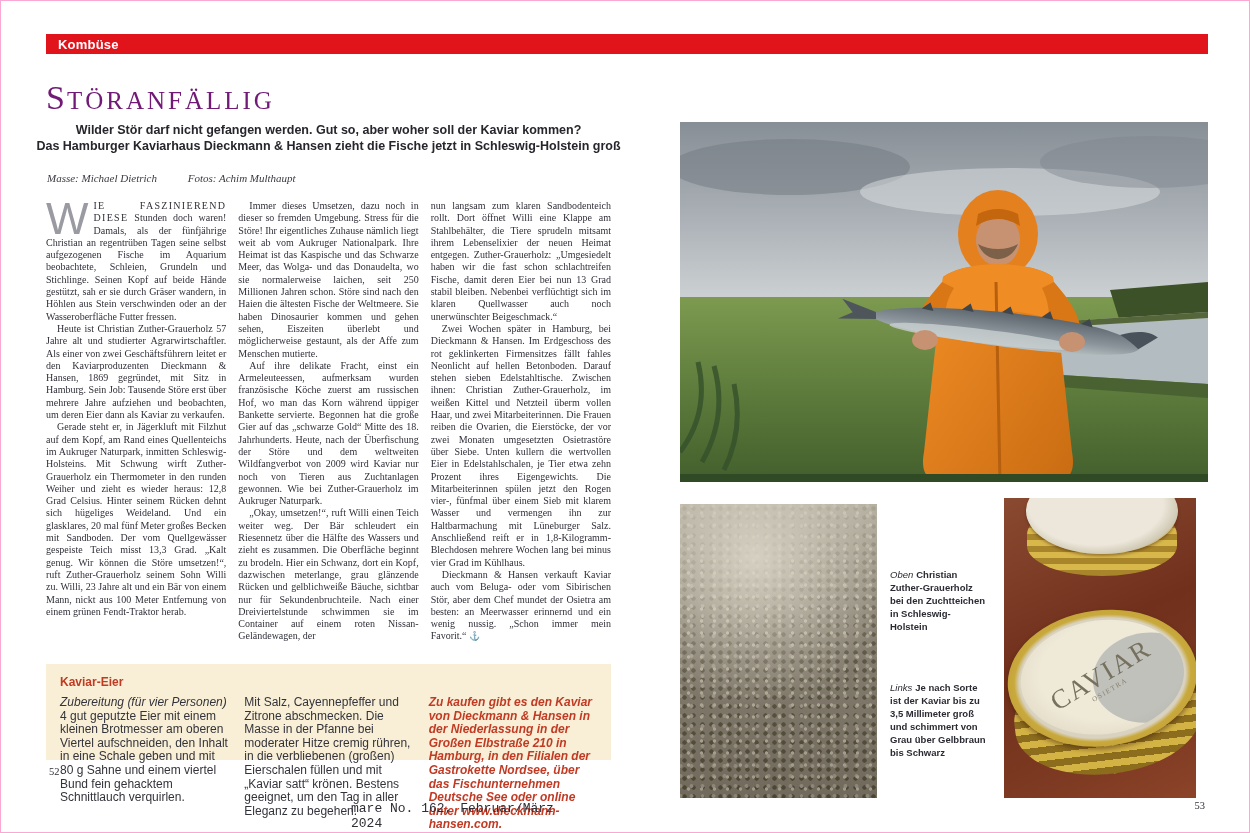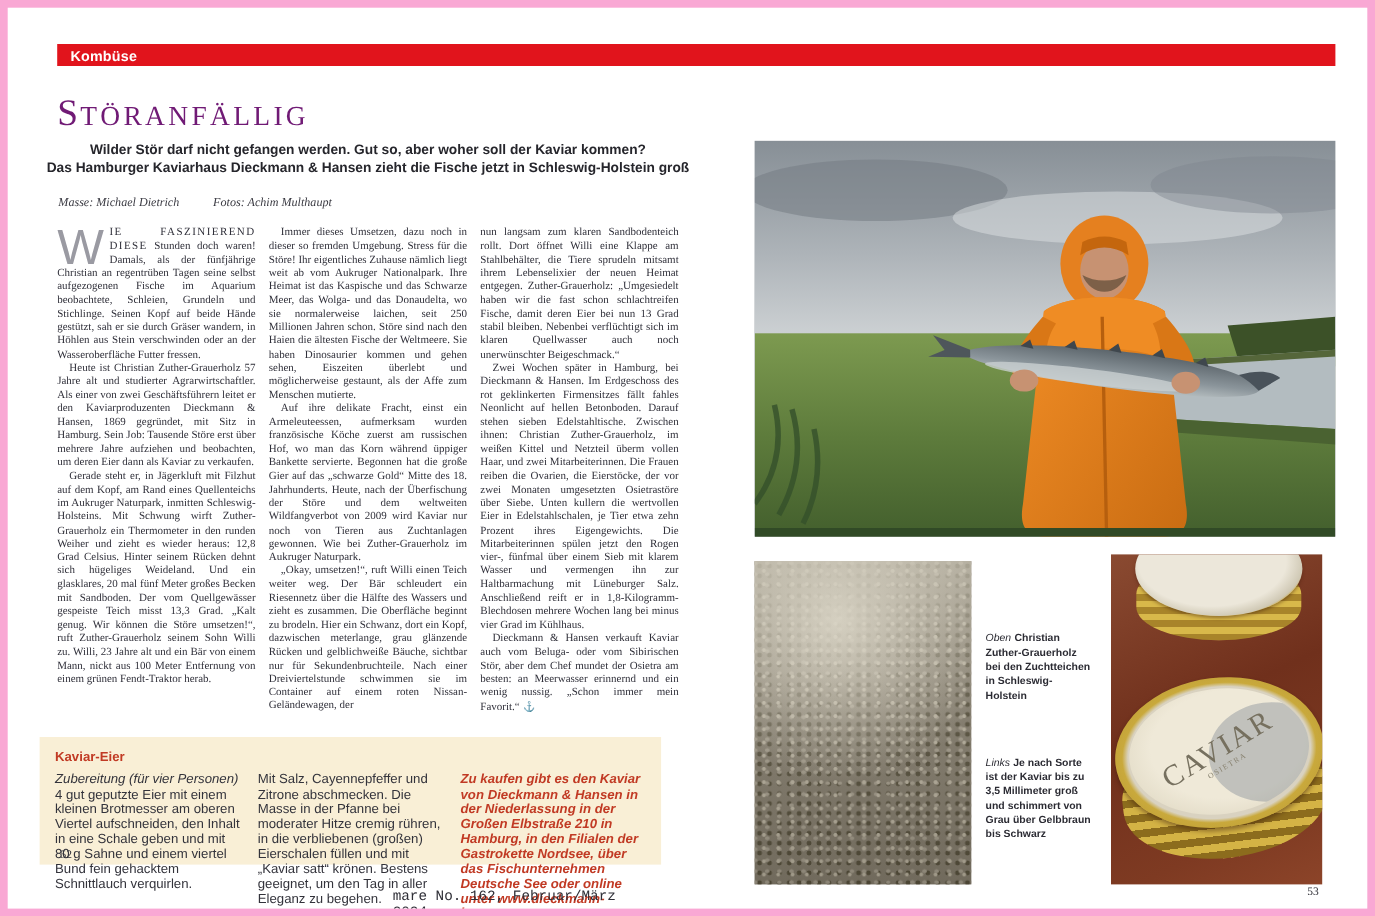--- a/index.html
+++ b/index.html
@@ -1,16 +1,16 @@
 <!DOCTYPE html>
 <html><head>
 <meta charset="utf-8">
 <style>
   html,body{margin:0;padding:0;background:#fff;}
-  .spread{position:relative;width:1250px;height:833px;background:#fff;border:7px solid #f9a8d4;box-sizing:border-box;overflow:hidden;font-family:"Liberation Serif",serif;color:#30303a;}
+  .spread{position:relative;width:1250px;height:833px;background:#fff;border:1px solid #f9a8d4;box-sizing:border-box;overflow:hidden;font-family:"Liberation Serif",serif;color:#30303a;}
 
   
   .section-bar{position:absolute;left:45px;top:33px;width:1162px;height:20px;background:#e1141c;display:flex;align-items:center;}
   .section-bar span{color:#fff;font-family:"Liberation Sans",sans-serif;font-weight:bold;font-size:13px;padding-left:12px;letter-spacing:.2px;}
 
   
   .title{position:absolute;left:45px;top:80px;width:565px;color:#701a75;font-family:"Liberation Serif",serif;}
   .title .big{font-size:34px;line-height:34px;letter-spacing:2px;}
   .title .caps{font-size:25px;letter-spacing:3px;}
   .subtitle{position:absolute;left:25px;top:121px;width:605px;text-align:center;font-family:"Liberation Sans",sans-serif;font-weight:bold;font-size:12.5px;line-height:16px;color:#26262c;}
@@ -20,21 +20,21 @@
   
   .columns{position:absolute;left:45px;top:199px;width:565px;height:461px;display:flex;gap:12px;overflow:hidden;}
   .col{flex:1;text-align:justify;font-size:10px;line-height:12.3px;color:#30303a;}
   .col p{margin:0;text-indent:11px;}
   .col p.noindent{text-indent:0;}
   .dropcap{float:left;font-size:45px;line-height:35px;color:#9a9aa2;font-family:"Liberation Sans",sans-serif;margin:1px 5px 0 0;}
   .lead{letter-spacing:1.3px;}
   .endmark{font-size:9px;color:#55555d;margin-left:3px;}
 
   
-  .recipe-box{position:absolute;left:29px;top:663px;width:565px;height:116px;background:#f9efd6;box-sizing:border-box;padding:11px 14px;font-family:"Liberation Sans",sans-serif;}
+  .recipe-box{position:absolute;left:45px;top:663px;width:565px;height:96px;background:#f9efd6;box-sizing:border-box;padding:11px 14px;font-family:"Liberation Sans",sans-serif;}
   .recipe-title{color:#c13a24;font-weight:bold;font-size:12px;margin-bottom:7px;}
   .recipe-cols{display:grid;grid-template-columns:1fr 1fr 1fr;gap:16px;font-size:12px;line-height:13.6px;color:#33333b;}
   .recipe-cols .rlead{font-style:italic;}
   .recipe-cols .rcol p{margin:0;}
   .rcol.red{color:#c13a24;font-style:italic;font-weight:bold;}
 
   
   .pagenum{position:absolute;font-size:10.5px;color:#2e2e36;}
   .pn-left{left:48px;top:765px;}
   .pn-right{right:44px;top:799px;}

